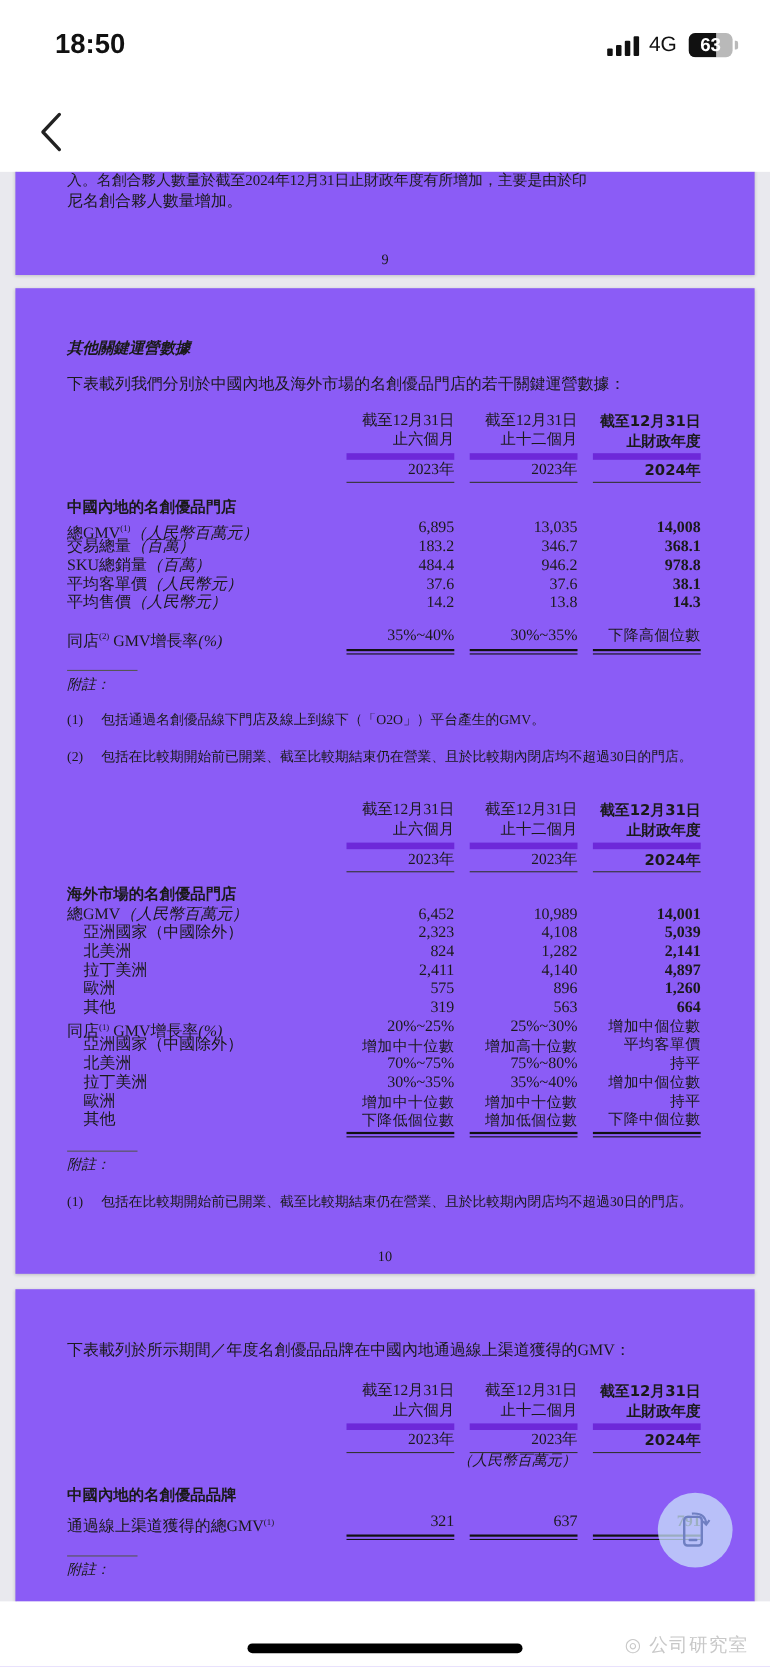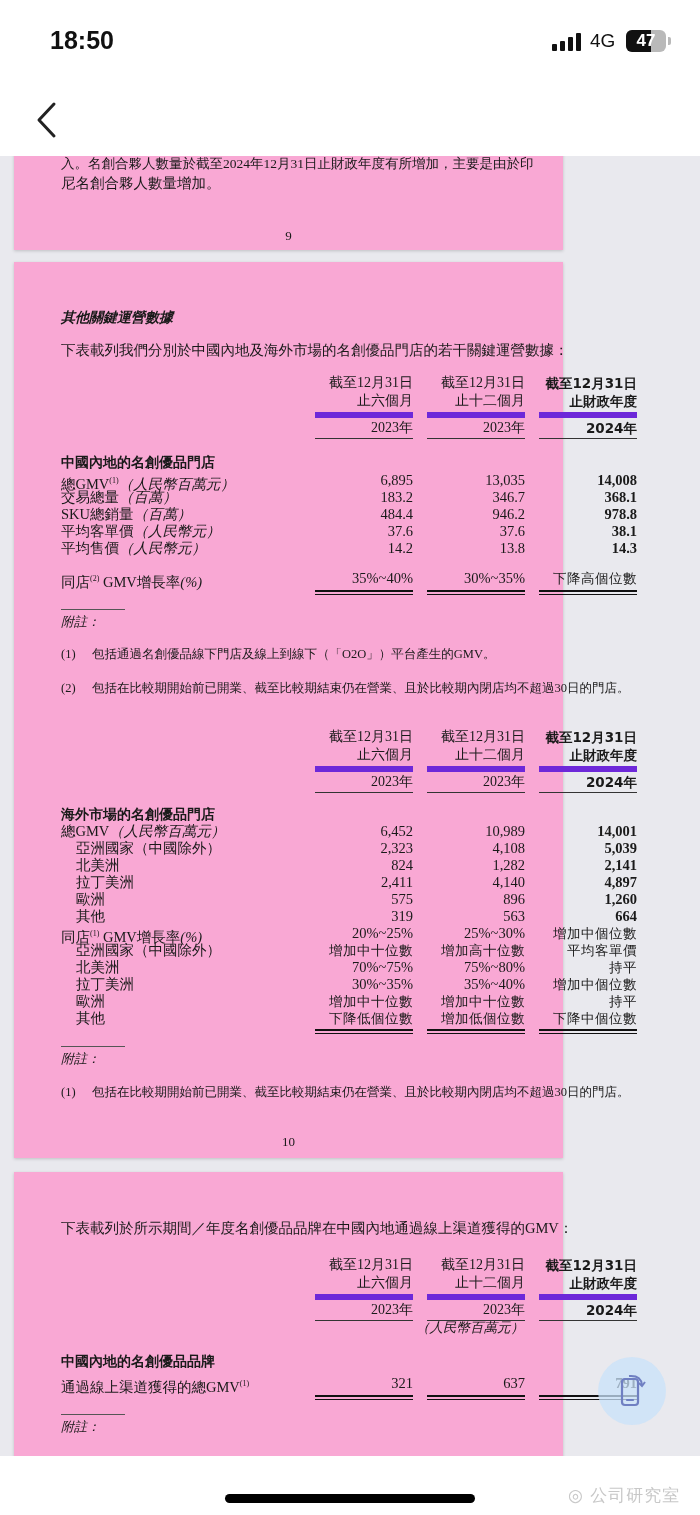--- a/index.html
+++ b/index.html
@@ -16,29 +16,29 @@
   .battery .fill { position: absolute; left: 0; top: 0; bottom: 0; width: 63%; background: #111; }
   .battery .pct { position: absolute; left: 0; right: 0; top: 0; text-align: center; font-family: "Liberation Sans", "DejaVu Sans", sans-serif; font-weight: bold; font-size: 17px; line-height: 22px; color: #fff; }
   .battery-tip { position: absolute; left: 668px; top: 37px; width: 3px; height: 8px; background: #b9b9b9; border-radius: 0 2px 2px 0; }
 
   
   .nav-bar { position: absolute; left: 0; top: 80px; width: 700px; height: 76px; background: #fff; z-index: 5; }
   .back-btn { position: absolute; left: 30px; top: 20px; width: 36px; height: 40px; cursor: pointer; }
 
   
   .viewer { position: absolute; left: 0; top: 156px; width: 700px; height: 1300px; background: #e9e9ee; overflow: hidden; }
-  .page { position: absolute; left: 14px; width: 549px; background: #f9a8d4; box-shadow: 0 1px 3px rgba(0,0,0,0.18); }
+  .page { position: absolute; left: 14px; width: 672px; background: #8b5cf6; box-shadow: 0 1px 3px rgba(0,0,0,0.18); }
   .p1 { top: -40px; height: 134px; }
   .p2 { top: 106px; height: 896px; }
   .p3 { top: 1016px; height: 300px; }
 
   .txt { position: absolute; font-size: 14.5px; line-height: 19px; white-space: nowrap; }
   .pagenum { position: absolute; left: 0; right: 0; text-align: center; font-size: 13px; }
   .heading-it { font-style: italic; font-weight: bold; font-family: "DejaVu Sans", sans-serif; font-size: 14px; }
-  .bold-sans { font-weight: bold; font-family: Liberation Sans, sans-serif; font-size: 14px; }
+  .bold-sans { font-weight: bold; font-family: Liberation Mono, monospace; font-size: 14px; }
   .italic { font-style: italic; }
 
   
   .colhead { position: absolute; width: 98px; text-align: right; font-size: 14px; line-height: 18px; }
   .colhead.bold { font-weight: bold; font-family: "DejaVu Sans", sans-serif; font-size: 13.5px; }
   .colhead .yr { border-top: 6px solid #6d28d9; border-bottom: 1.5px solid #333; margin-top: 2px; padding: 1px 0 1px; }
 
   .row { position: absolute; left: 0; width: 672px; height: 17px; }
   .row .label { position: absolute; left: 47px; font-size: 14.5px; line-height: 17px; white-space: nowrap; }
   .row .label.indent { left: 62px; }
@@ -69,21 +69,21 @@
   <div class="time">18:50</div>
   <div class="signal">
     <span style="height:7px"></span>
       <span style="height:10px"></span>
       <span style="height:14px"></span>
       <span style="height:18px"></span>
   </div>
   <div class="net">4G</div>
   <div class="battery">
     <div class="fill"></div>
-    <div class="pct">47</div>
+    <div class="pct">63</div>
   </div>
   <div class="battery-tip"></div>
 </div>
 
 <div class="nav-bar">
   <div class="back-btn">
     <svg width="36" height="40" viewBox="0 0 36 40">
       <polyline points="24,4 9,20 24,36" fill="none" stroke="#222" stroke-width="3" stroke-linecap="round" stroke-linejoin="round"></polyline>
     </svg>
   </div>

